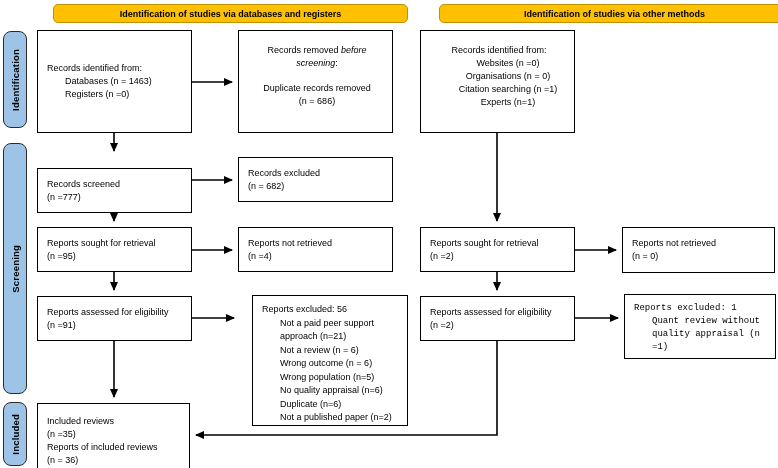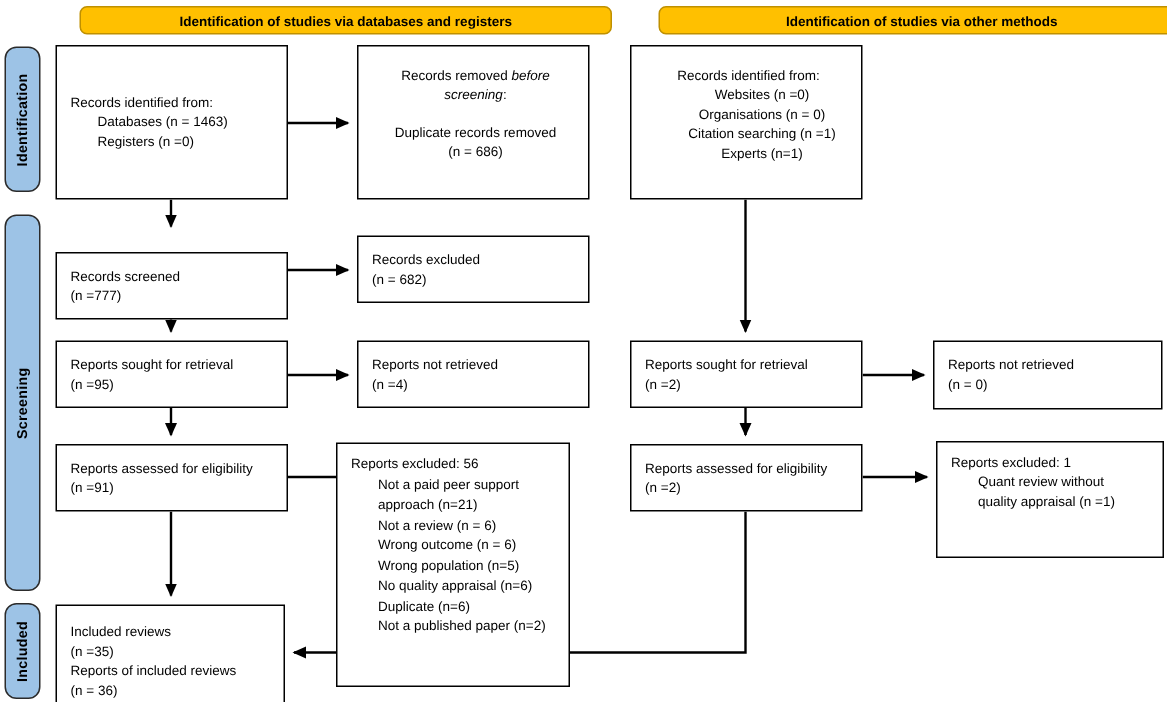--- a/index.html
+++ b/index.html
@@ -127,21 +127,21 @@
     </div>
   </div>
 
   <div class="box vcenter" style="left:37px;top:296px;width:155px;height:45px;">
     <div class="inner">
       <div>Reports assessed for eligibility</div>
       <div>(n =91)</div>
     </div>
   </div>
 
-  <div class="box toppad7" style="left:224px;top:295px;width:156px;height:163px;line-height:13.5px;">
+  <div class="box toppad7" style="left:252px;top:295px;width:156px;height:131px;line-height:13.5px;">
     <div class="inner">
       <div>Reports excluded: 56</div>
       <div class="indent">Not a paid peer support</div>
       <div class="indent">approach (n=21)</div>
       <div class="indent">Not a review (n = 6)</div>
       <div class="indent">Wrong outcome (n = 6)</div>
       <div class="indent">Wrong population (n=5)</div>
       <div class="indent">No quality appraisal (n=6)</div>
       <div class="indent">Duplicate (n=6)</div>
       <div class="indent">Not a published paper (n=2)</div>
@@ -181,21 +181,21 @@
     </div>
   </div>
 
   <div class="box vcenter" style="left:420px;top:296px;width:155px;height:45px;">
     <div class="inner">
       <div>Reports assessed for eligibility</div>
       <div>(n =2)</div>
     </div>
   </div>
 
-  <div class="box toppad7" style="left:624px;top:294px;width:152px;height:78px;">
+  <div class="box toppad7" style="left:624px;top:294px;width:152px;height:65px;font-family:Liberation Mono, monospace;">
     <div class="inner">
       <div>Reports excluded: 1</div>
       <div class="indent">Quant review without</div>
       <div class="indent">quality appraisal (n =1)</div>
     </div>
   </div>
 
 </div>
 
 </body></html>

